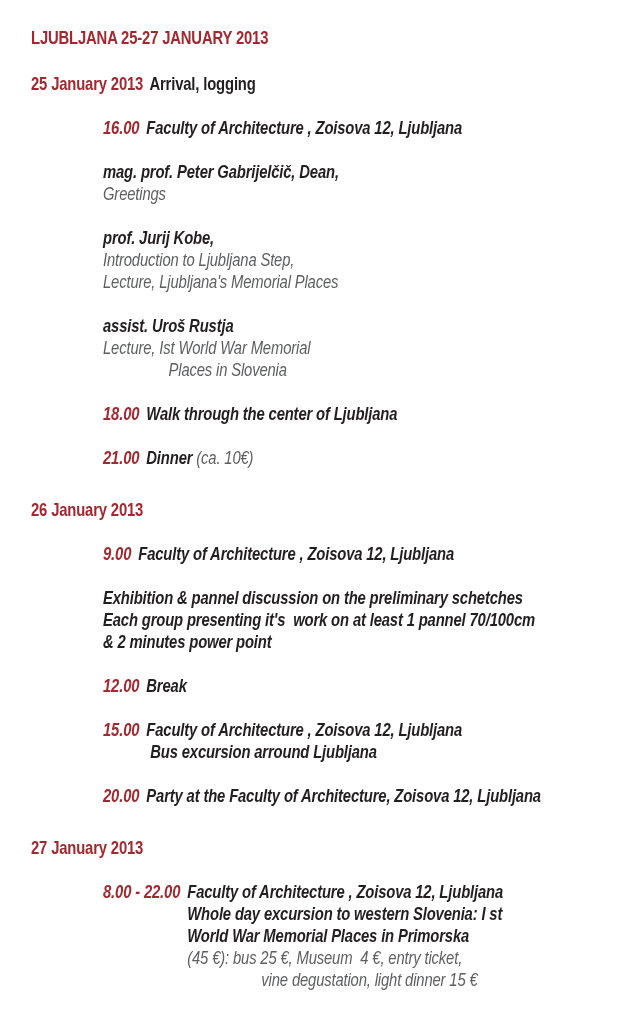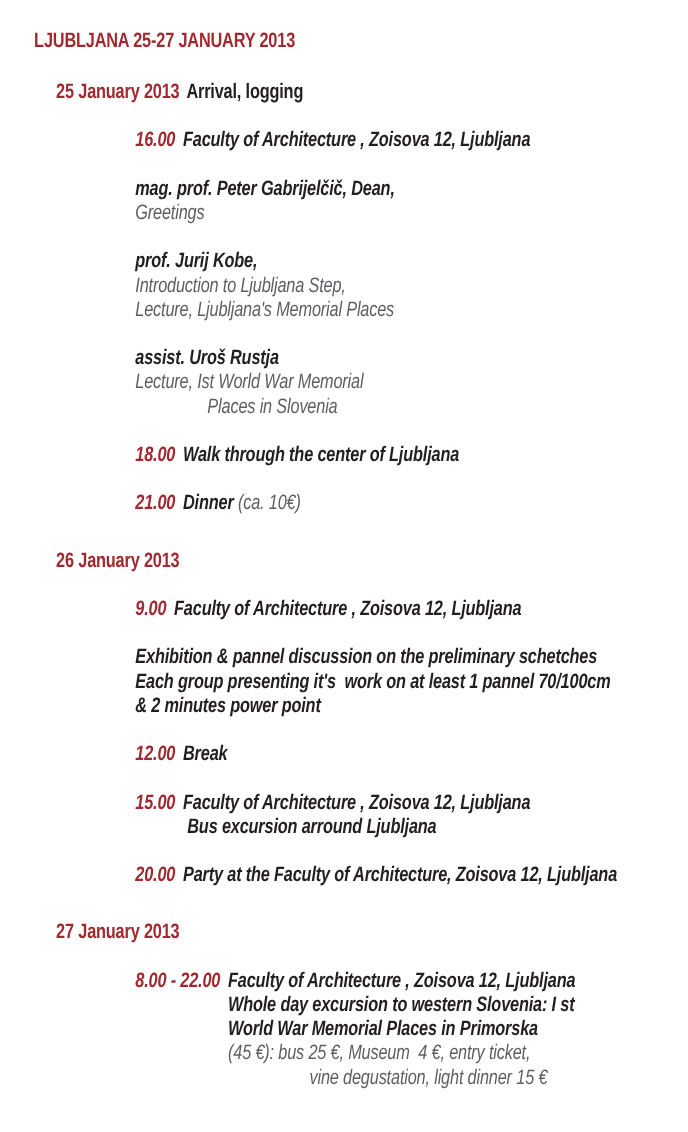--- a/index.html
+++ b/index.html
@@ -19,21 +19,21 @@
   
   .sq-row{
     display:flex;align-items:flex-start;
     transform:scaleX(0.78);transform-origin:0 0;
     white-space:pre;
   }
   .title{font-size:19px;line-height:22px;margin:0;font-weight:700;}
   .seg-accent{color:var(--accent);font-weight:700;}
   .seg-body{color:var(--body);font-weight:700;}
   .seg-muted{color:var(--muted);font-weight:400;}
-  .day{margin-top:30px;margin-left:20px;}
+  .day{margin-top:30px;}
   .day:first-of-type{margin-top:24px;}
   .entries{margin-left:72px;font-style:italic;}
   .entry{margin-top:22px;}
   .entry-time{white-space:pre;padding-right:9px;flex:0 0 auto;}
   .entry-content{display:flex;flex-direction:column;}
   .ln{white-space:pre;line-height:22px;}
   .indent-1{padding-left:5px;}
   .indent-2{padding-left:95px;}
   .indent-3{padding-left:84px;}
   .day-note{margin-left:8px;}

